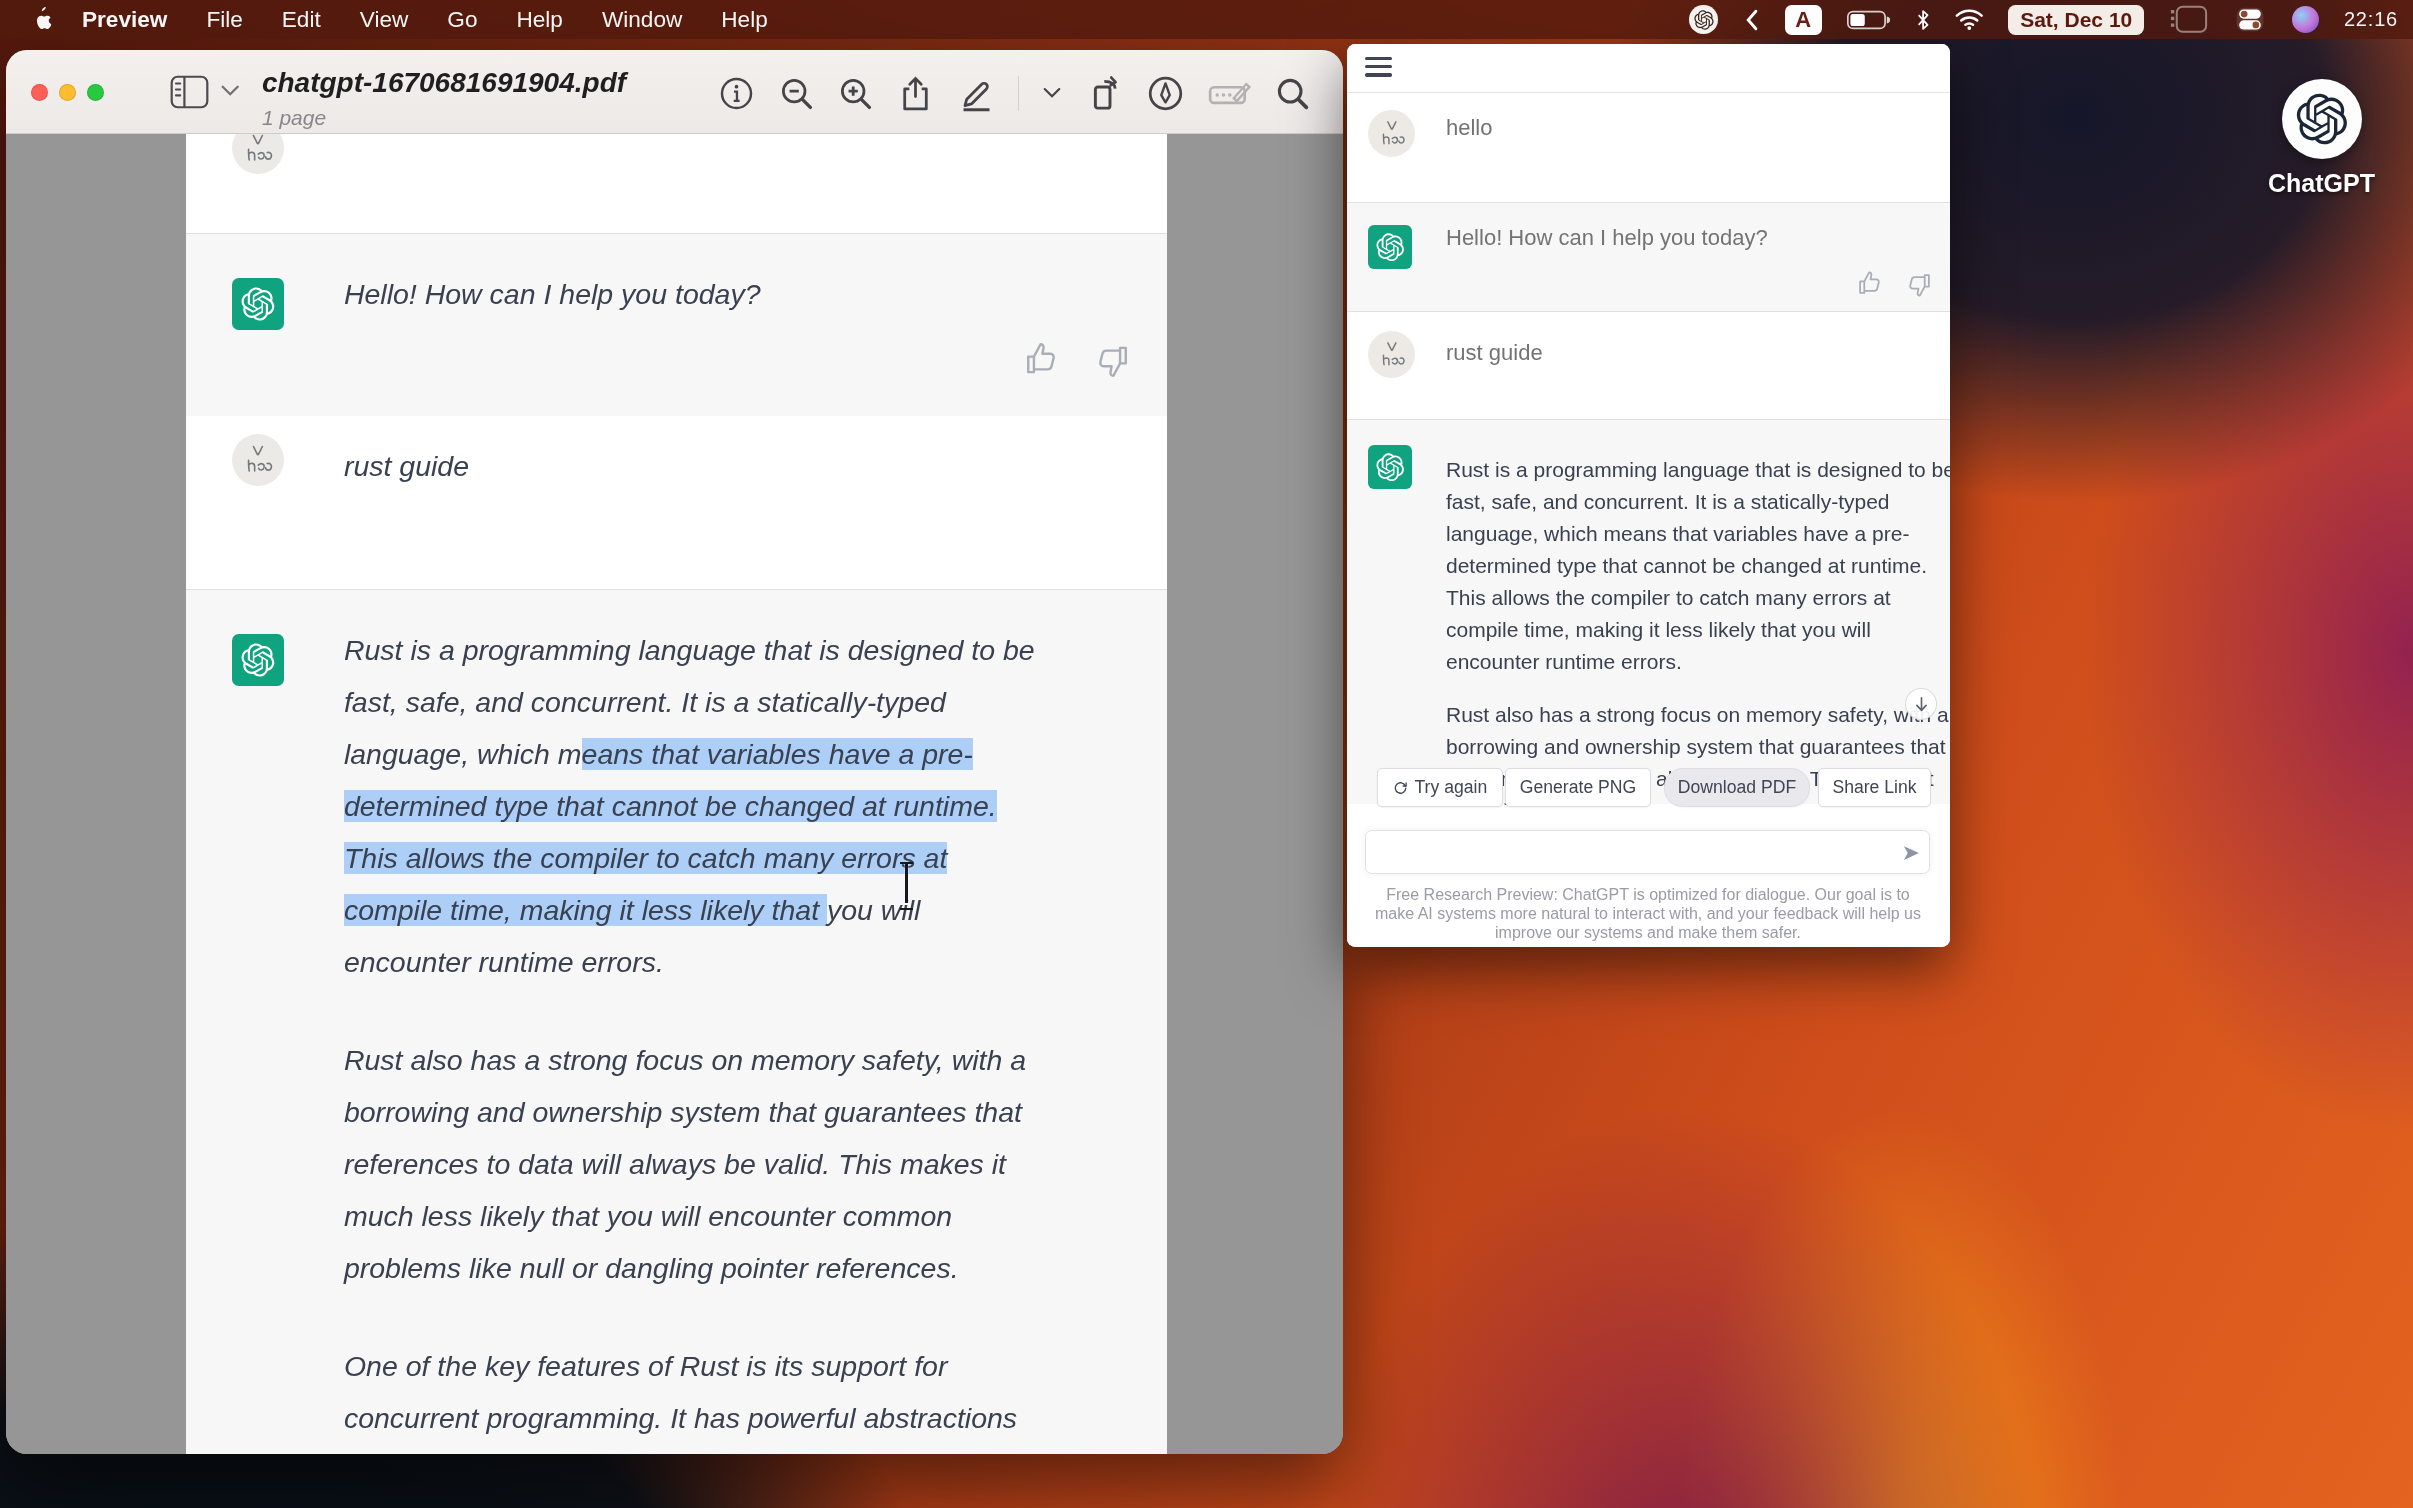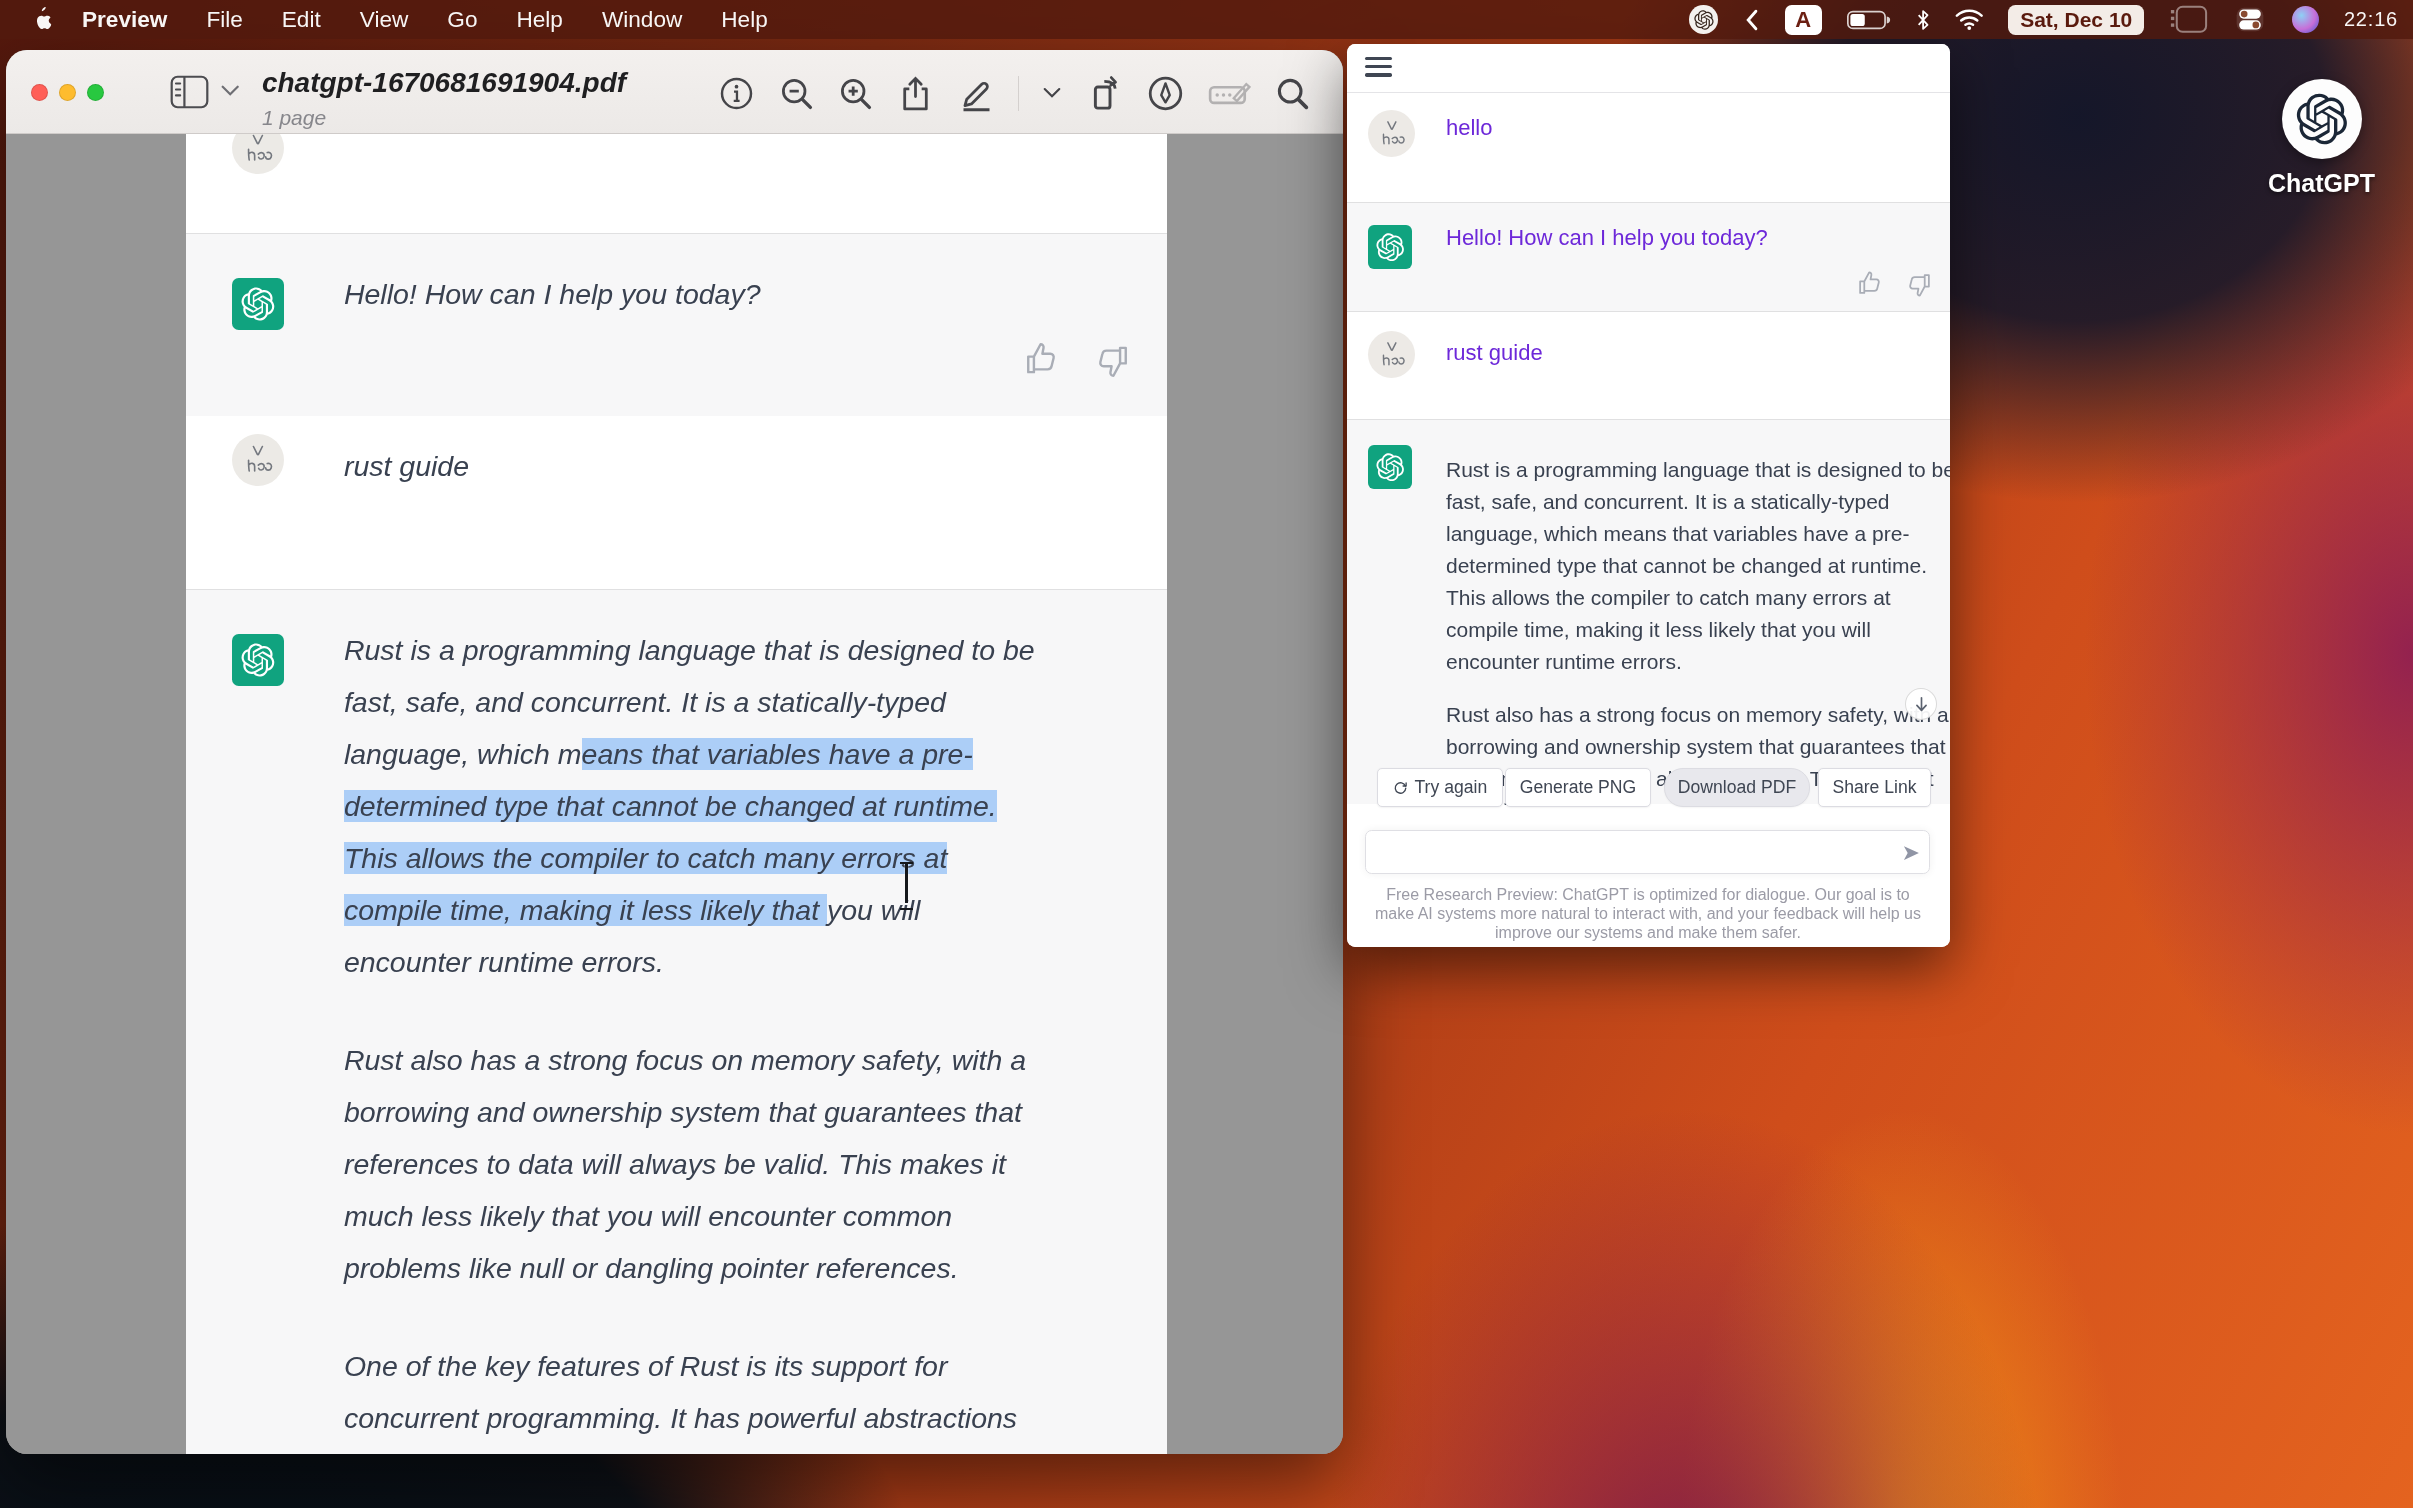--- a/index.html
+++ b/index.html
@@ -90,21 +90,21 @@
   .popup { position:absolute; left:1347px; top:44px; width:603px; height:903px; background:#fff;
     border-radius:8.4px; box-shadow:0 22px 59px rgba(0,0,0,.55); overflow:hidden; z-index:20; }
   .pp-header { position:absolute; left:0; top:0; width:100%; height:49px; background:#fff; border-bottom:0.8px solid #e4e4e7; }
   .hamburger { position:absolute; left:17.6px; top:12.6px; width:27px; cursor:pointer; }
   .hamburger span { display:block; width:27px; height:3.4px; background:#3f4653; border-radius:1.7px; margin-bottom:5px; }
   .pp-row { position:absolute; left:0; width:100%; }
   .pp-avatar-user { position:absolute; left:21px; width:47px; height:47px; border-radius:50%; background:#edeae6;
     display:flex; align-items:center; justify-content:center; color:#74787f; }
   .pp-avatar-ai { position:absolute; left:21px; width:44px; height:44px; border-radius:5.9px; background:#10a37f;
     display:flex; align-items:center; justify-content:center; color:#fff; }
-  .pp-text { position:absolute; left:99px; font-size:22px; color:#6d28d9; }
+  .pp-text { position:absolute; left:99px; font-size:22px; color:#737373; }
   .pp-par { position:absolute; left:99px; font-size:21px; color:#394150; }
   .pp-line { height:32px; line-height:32px; white-space:nowrap; }
   .pp-thumb { position:absolute; color:#a9adb6; }
 
   .scroll-down { position:absolute; left:558px; top:644px; width:32px; height:32px; border-radius:50%;
     background:rgba(255,255,255,.92); border:0.8px solid rgba(0,0,0,.14); color:#5c6370;
     display:flex; align-items:center; justify-content:center; z-index:4; }
 
   .pp-buttons { position:absolute; top:724px; left:0; width:100%; height:23px; z-index:5; }
   .pp-btn { position:absolute; height:39px; background:#fff; border:0.8px solid #dcdce2; border-radius:5px;

